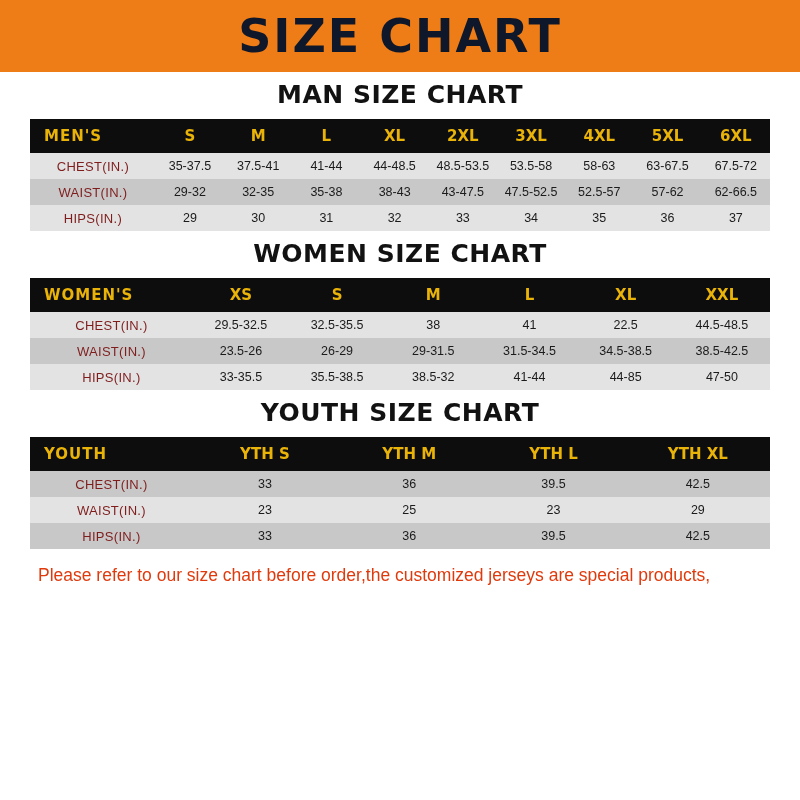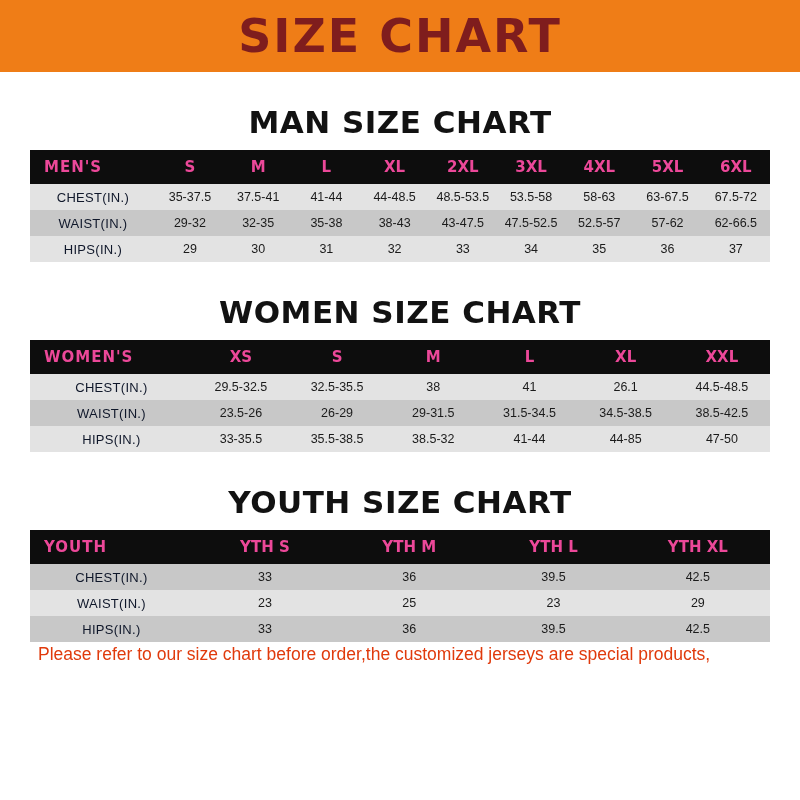--- a/index.html
+++ b/index.html
@@ -26,34 +26,34 @@
     background: #ef7d17;
     display: flex;
     align-items: center;
     justify-content: center;
   }
   .banner-title {
     font-family: "DejaVu Sans", sans-serif;
     font-weight: bold;
     font-size: 46px;
     letter-spacing: 2px;
-    color: #7f1d1d;
+    color: #0f172a;
     line-height: 1;
   }
   .content {
     padding: 0 22px;
     box-sizing: border-box;
   }
   .section-title {
     text-align: center;
     font-family: "DejaVu Sans", sans-serif;
     font-weight: bold;
-    font-size: 31px;
+    font-size: 25px;
     color: #121212;
-    margin: 32px 0 10px 0;
+    margin: 8px 0 10px 0;
     letter-spacing: 0.5px;
   }
   table.chart {
     width: 100%;
     border-collapse: collapse;
     table-layout: fixed;
   }
   table.chart th, table.chart td {
     text-align: center;
     font-size: 12.5px;
@@ -61,49 +61,50 @@
     padding: 0;
     height: 26px;
     font-family: "Liberation Sans", sans-serif;
     white-space: nowrap;
   }
   
   table.chart thead tr {
     background: #0d0d0d;
   }
   table.chart thead th {
-    color: #ec4899;
+    color: #eab308;
     font-size: 15px;
     font-weight: bold;
     height: 34px;
     font-family: "DejaVu Sans", sans-serif;
   }
   table.chart thead th.rowlabel {
     text-align: left;
     padding-left: 14px;
     letter-spacing: 1px;
   }
   
   table.chart tbody tr.light {
     background: #e3e3e3;
   }
   table.chart tbody tr.dark {
     background: #c8c8c8;
   }
   table.chart tbody td.rowlabel {
     text-align: center;
     font-size: 13px;
-    color: #0f172a;
+    color: #7f1d1d;
     letter-spacing: 0.3px;
   }
   .table-wrap {
     padding: 0 8px;
     box-sizing: border-box;
   }
   .footer-note {
+    margin-top: 14px;
     padding: 0 16px;
     color: #e03a0c;
     font-size: 17.5px;
     line-height: 1.45;
     font-family: "Liberation Sans", sans-serif;
     text-align: left;
   }
   .men-table td, .men-table th { }
   .men-table col.c0 { width: 17%; }
   .women-table col.c0 { width: 22%; }
@@ -216,21 +217,21 @@
               <th>XXL</th>
             </tr>
           </thead>
           <tbody>
             <tr class="light">
               <td class="rowlabel">CHEST(IN.)</td>
               <td>29.5-32.5</td>
               <td>32.5-35.5</td>
               <td>38</td>
               <td>41</td>
-              <td>26.1</td>
+              <td>22.5</td>
               <td>44.5-48.5</td>
             </tr>
             <tr class="dark">
               <td class="rowlabel">WAIST(IN.)</td>
               <td>23.5-26</td>
               <td>26-29</td>
               <td>29-31.5</td>
               <td>31.5-34.5</td>
               <td>34.5-38.5</td>
               <td>38.5-42.5</td>

